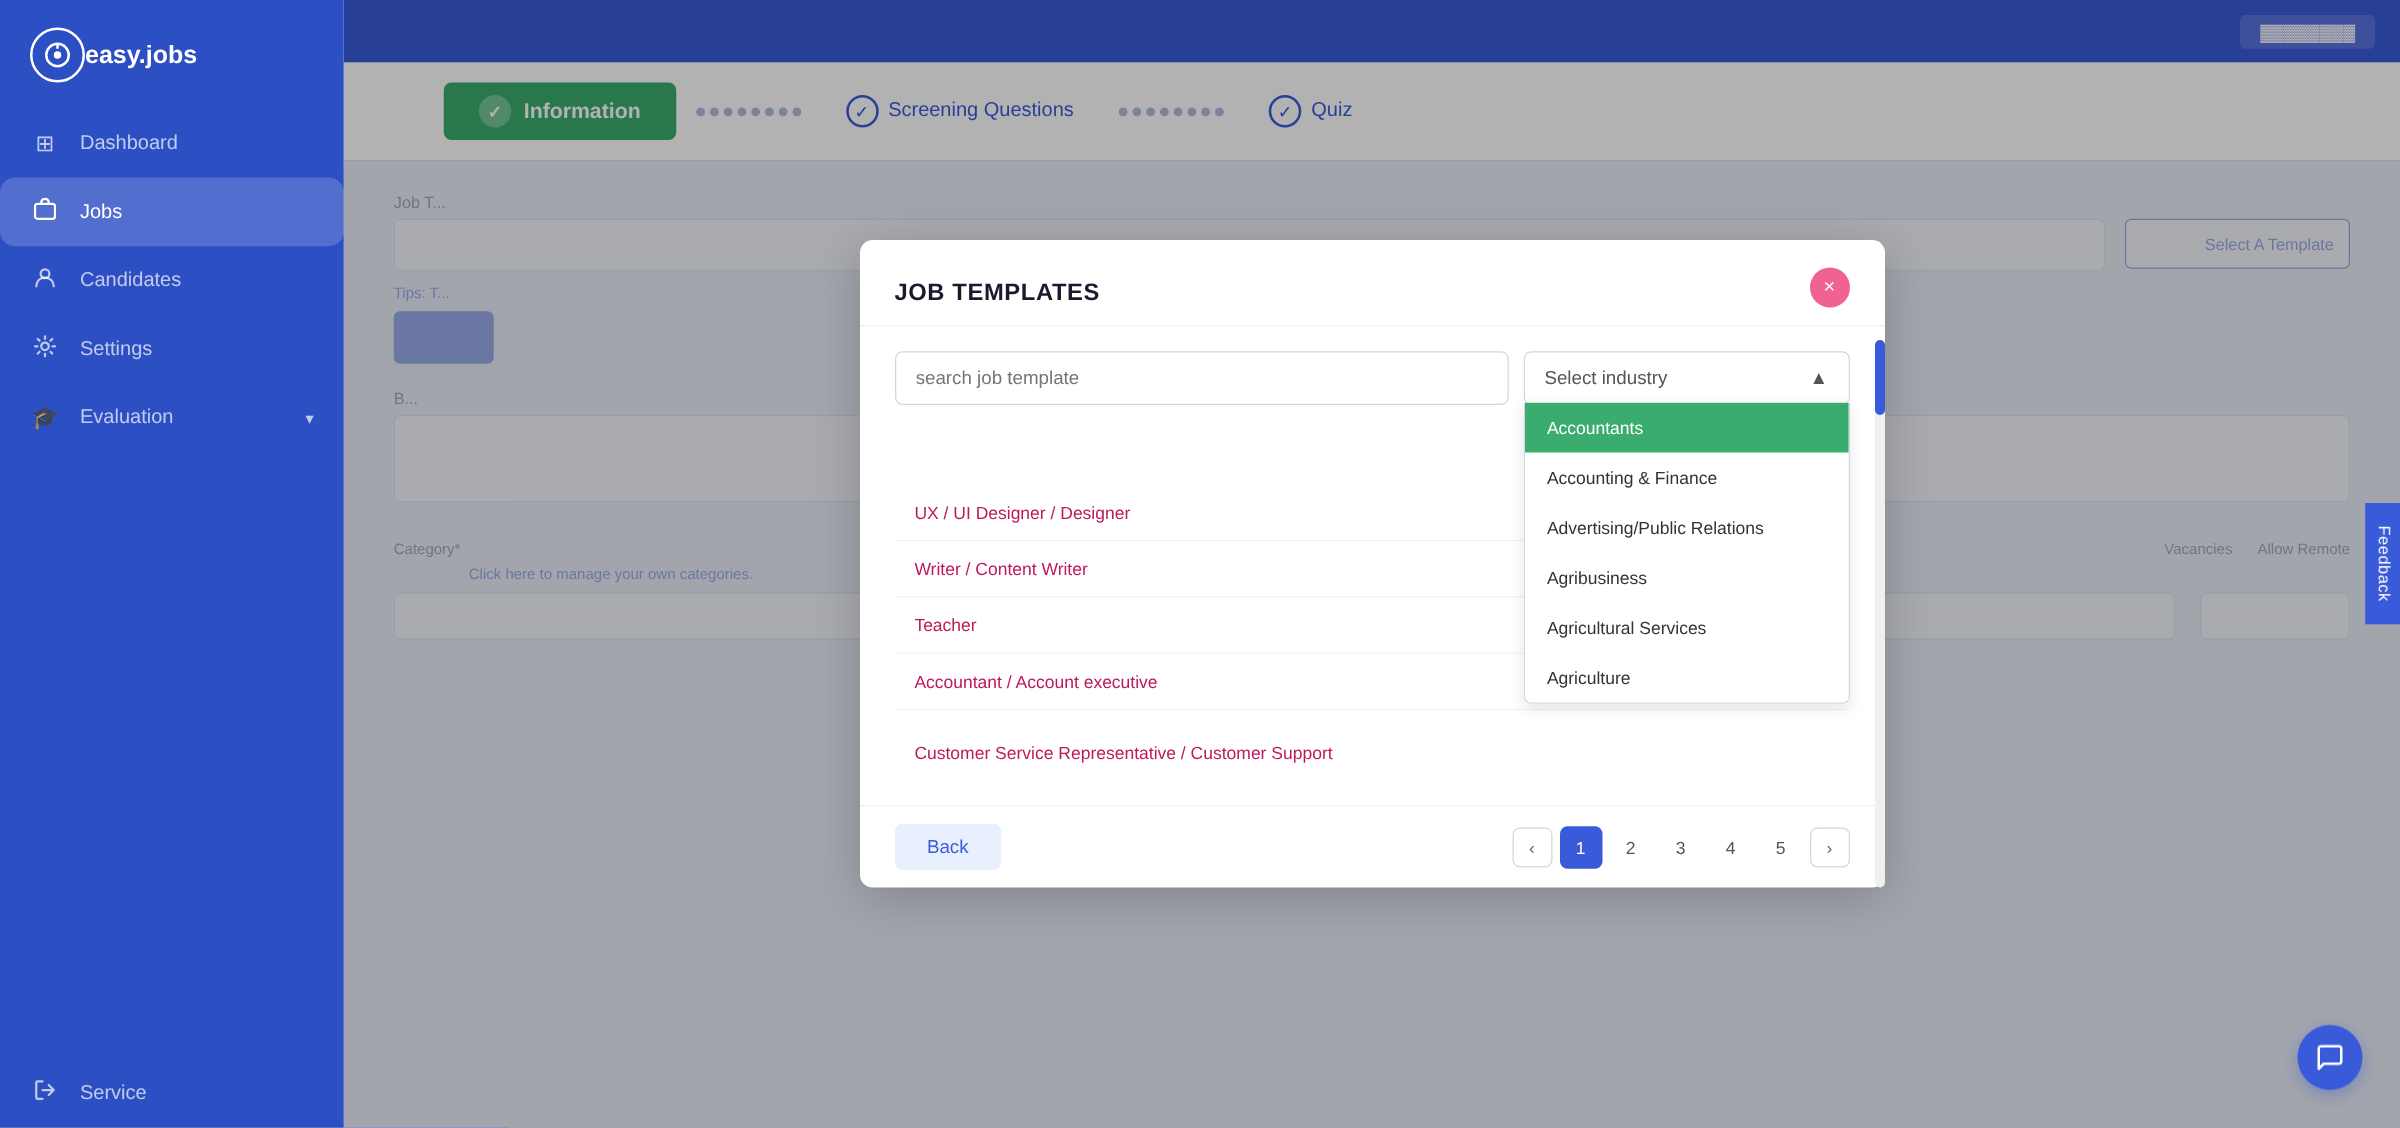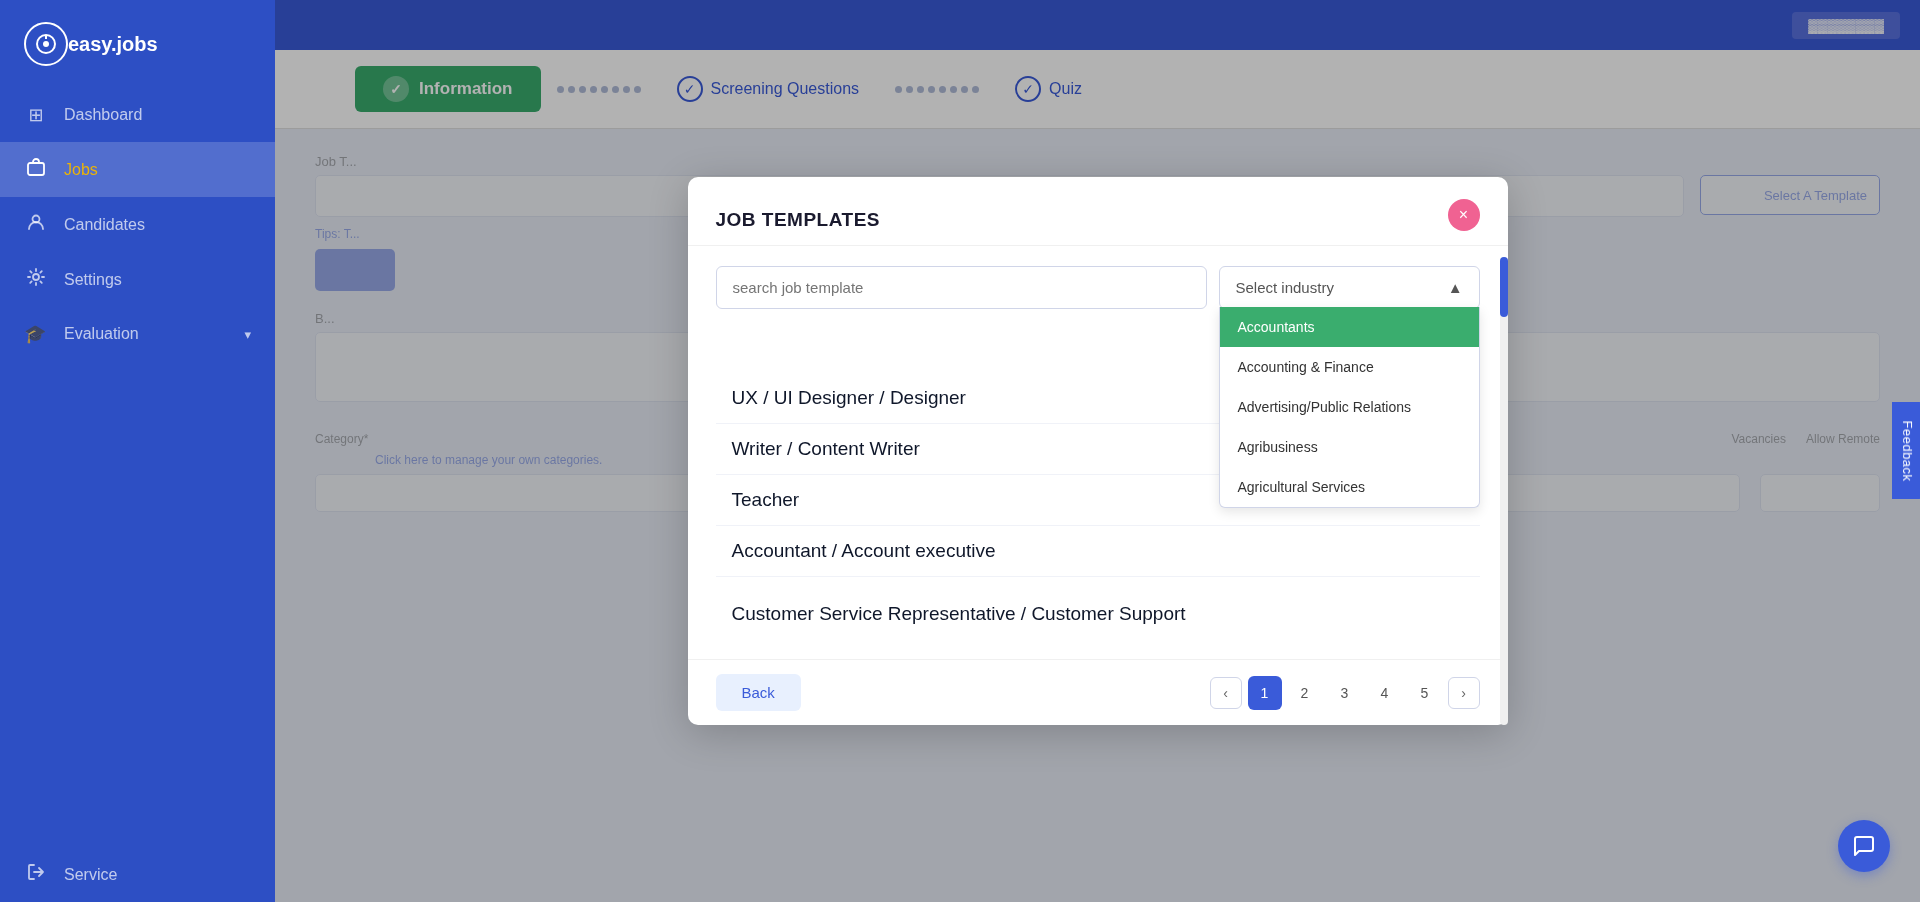--- a/index.html
+++ b/index.html
@@ -41,21 +41,21 @@
     .nav-item {
       display: flex;
       align-items: center;
       gap: 16px;
       padding: 16px 24px;
       color: rgba(255,255,255,0.7);
       cursor: pointer;
       font-size: 16px;
       transition: background 0.2s;
     }
-    .nav-item.active { background: rgba(255,255,255,0.18); color: #eab308; }
+    .nav-item.active { background: rgba(255,255,255,0.18); color: #ffffff; border-radius: 12px; }
     .nav-item .nav-icon { font-size: 18px; width: 24px; text-align: center; }
     .nav-item .nav-label { font-weight: 500; }
     .nav-item .chevron { margin-left: auto; font-size: 13px; }
     .sidebar-spacer { flex: 1; }
 
     
     .main {
       flex: 1;
       background: #e8edf7;
       position: relative;
@@ -299,22 +299,22 @@
     .industry-dropdown::-webkit-scrollbar { width: 6px; }
     .industry-dropdown::-webkit-scrollbar-thumb { background: #3a5bd9; border-radius: 3px; }
 
     
     .job-list {
       flex: 1;
       overflow-y: auto;
     }
     .job-item {
       padding: 14px 16px;
-      font-size: 19px;
-      color: #0f172a;
+      font-size: 14px;
+      color: #be185d;
       border-bottom: 1px solid #f0f2f8;
       cursor: pointer;
     }
     .job-item:last-child { border-bottom: none; margin-top: 12px; }
 
     
     .modal-footer {
       padding: 14px 28px;
       display: flex;
       align-items: center;
@@ -532,20 +532,21 @@
             <div class="industry-select-btn">
               <span>Select industry</span>
               <span>▲</span>
             </div>
             <div class="industry-dropdown">
               <div class="industry-option selected">Accountants</div>
               <div class="industry-option">Accounting &amp; Finance</div>
               <div class="industry-option">Advertising/Public Relations</div>
               <div class="industry-option">Agribusiness</div>
               <div class="industry-option">Agricultural Services</div>
+              <div class="industry-option">Agriculture</div>
             </div>
           </div>
         </div>
 
         <div class="job-list">
           <div class="job-item">UX / UI Designer / Designer</div>
           <div class="job-item">Writer / Content Writer</div>
           <div class="job-item">Teacher</div>
           <div class="job-item">Accountant / Account executive</div>
           <div class="job-item">Customer Service Representative / Customer Support</div>

